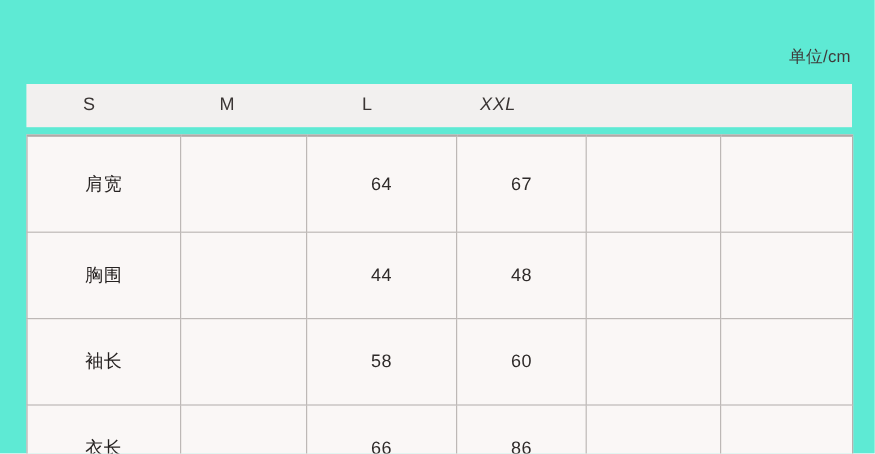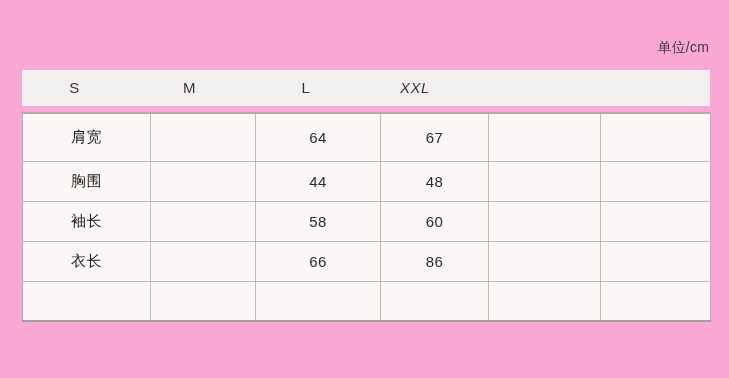--- a/index.html
+++ b/index.html
@@ -11,21 +11,21 @@
     height: 378px;
     background: #faf6f5;
     font-family: "Liberation Sans", "DejaVu Sans", sans-serif;
     overflow: hidden;
     position: relative;
   }
 
   .page {
     position: absolute;
     inset: 0;
-    background: #f9a8d4;
+    background: #5eead4;
   }
 
   
   .unit-caption {
     position: absolute;
     top: 38px;
     right: 20px;
     font-size: 14px;
     color: #3f3a39;
     letter-spacing: 0.2px;
@@ -68,21 +68,21 @@
     border-collapse: collapse;
     table-layout: fixed;
     background: #faf7f6;
   }
   .size-table td {
     border: 1px solid #bdb8b6;
     font-size: 15px;
     color: #2f2b2a;
     text-align: center;
     vertical-align: middle;
-    padding: 0;
+    padding: 16px;
     height: 39px;
     letter-spacing: 0.4px;
   }
   .size-table tr.row-tall td { height: 47px; }
   .size-table tr.row-empty td { height: 38px; }
   .size-table td.label-cell {
     font-size: 15px;
     color: #262221;
   }
   .size-table tr:last-child td {

